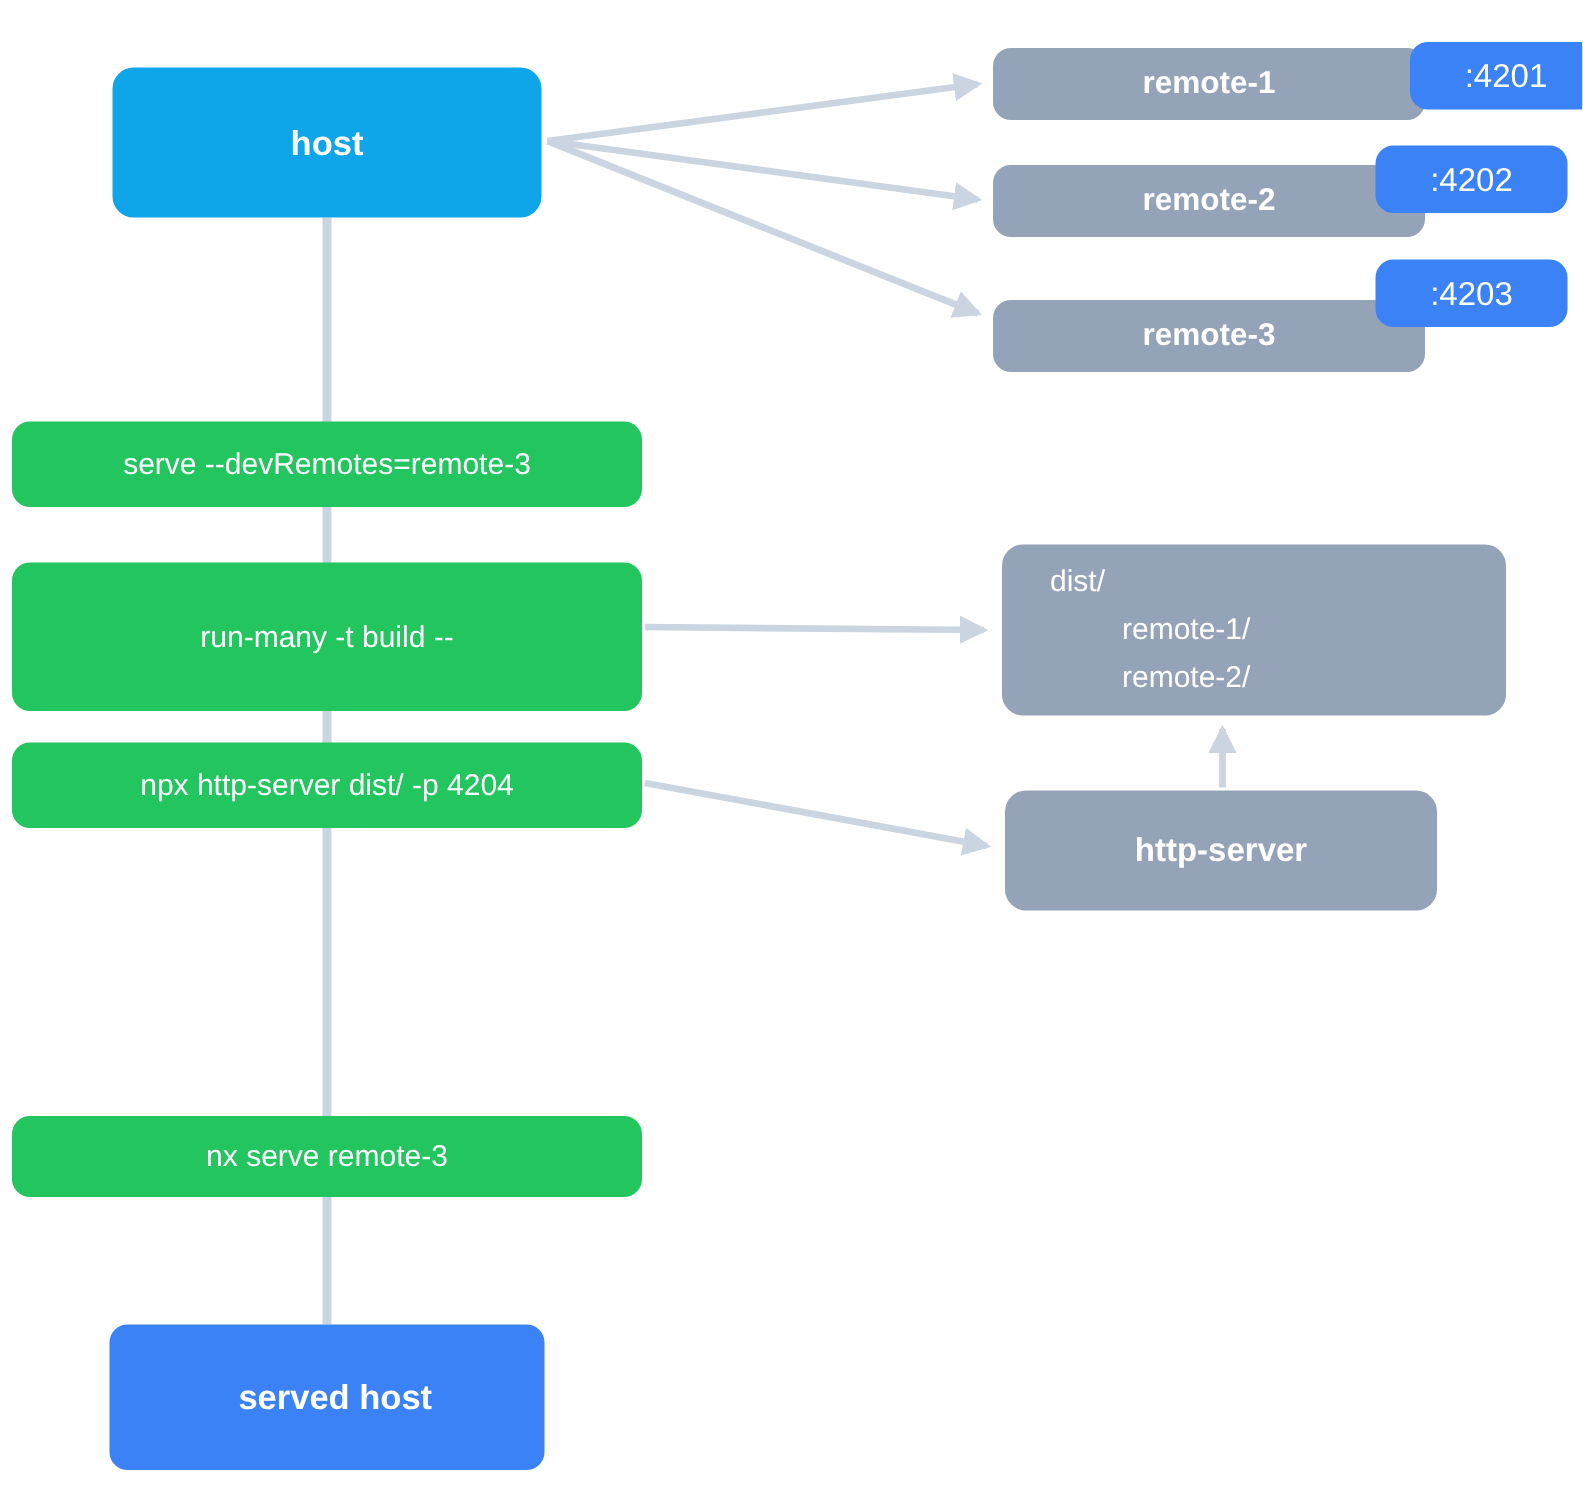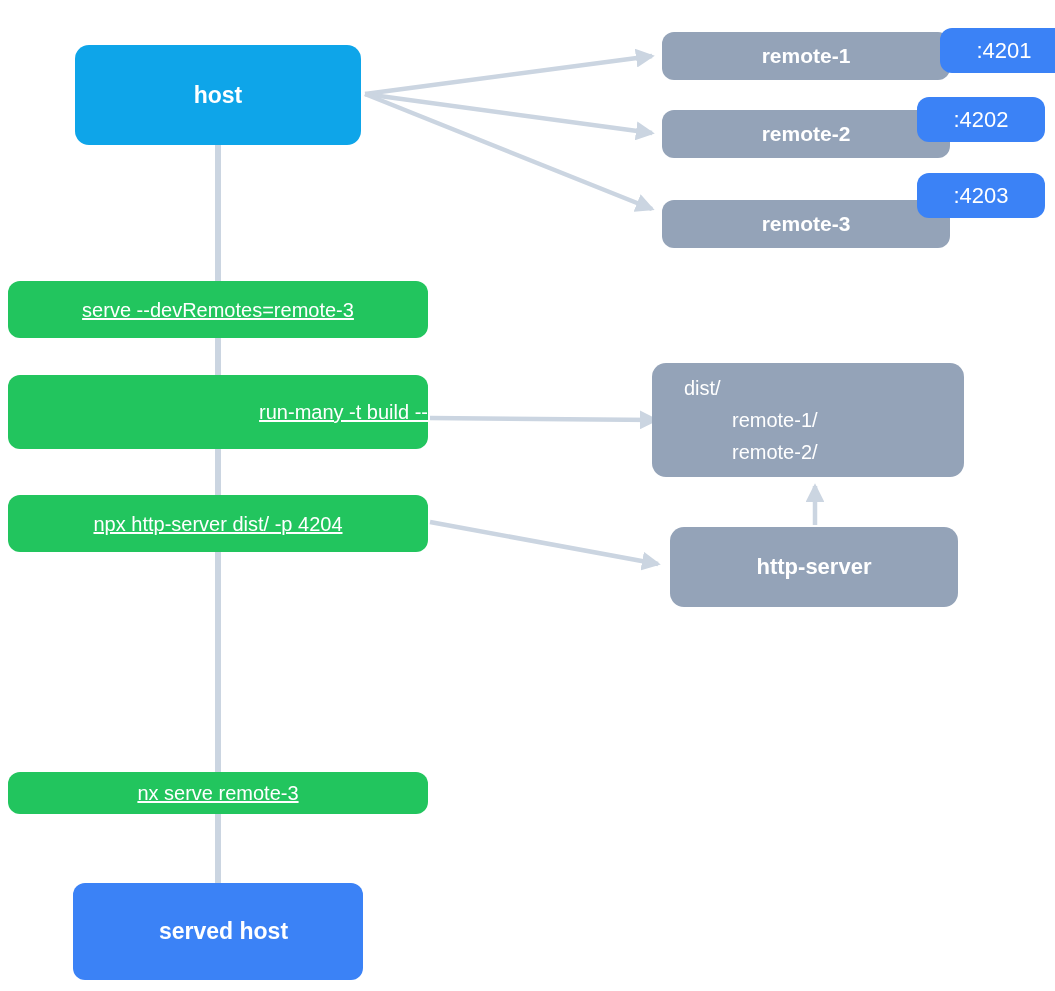--- a/index.html
+++ b/index.html
@@ -68,30 +68,29 @@
   }
   .port-1 { top: 28px; margin-left: 23px; }
   .port-2 { top: 97px; }
   .port-3 { top: 173px; }
   .step-box {
     left: 8px; width: 420px;
     background: var(--step, #22c55e);
     border-radius: 12px;
     font-size: 20px;
     line-height: 34px;
-    text-decoration: underline;
   }
   .step-serve   { top: 281px; height: 57px; }
-  .step-build   { top: 375px; height: 74px; align-items: flex-end; }
+  .step-build   { top: 375px; height: 99px; }
   .step-http    { top: 495px; height: 57px; }
   .step-proxies { top: 587px; height: 148px; }
-  .step-serve3  { top: 772px; height: 42px; }
+  .step-serve3  { top: 744px; height: 54px; }
   .spacer-line { height: 32px; width: 100%; }
   .dist-box {
-    left: 652px; top: 363px; width: 312px; height: 114px;
+    left: 668px; top: 363px; width: 336px; height: 114px;
     background: var(--remote, #94a3b8);
     border-radius: 14px;
     font-size: 20px;
     line-height: 32px;
     align-items: flex-start;
     text-align: right;
     padding-left: 32px;
   }
   .dist-indent { margin-left: 48px; }
   .http-server-box {

